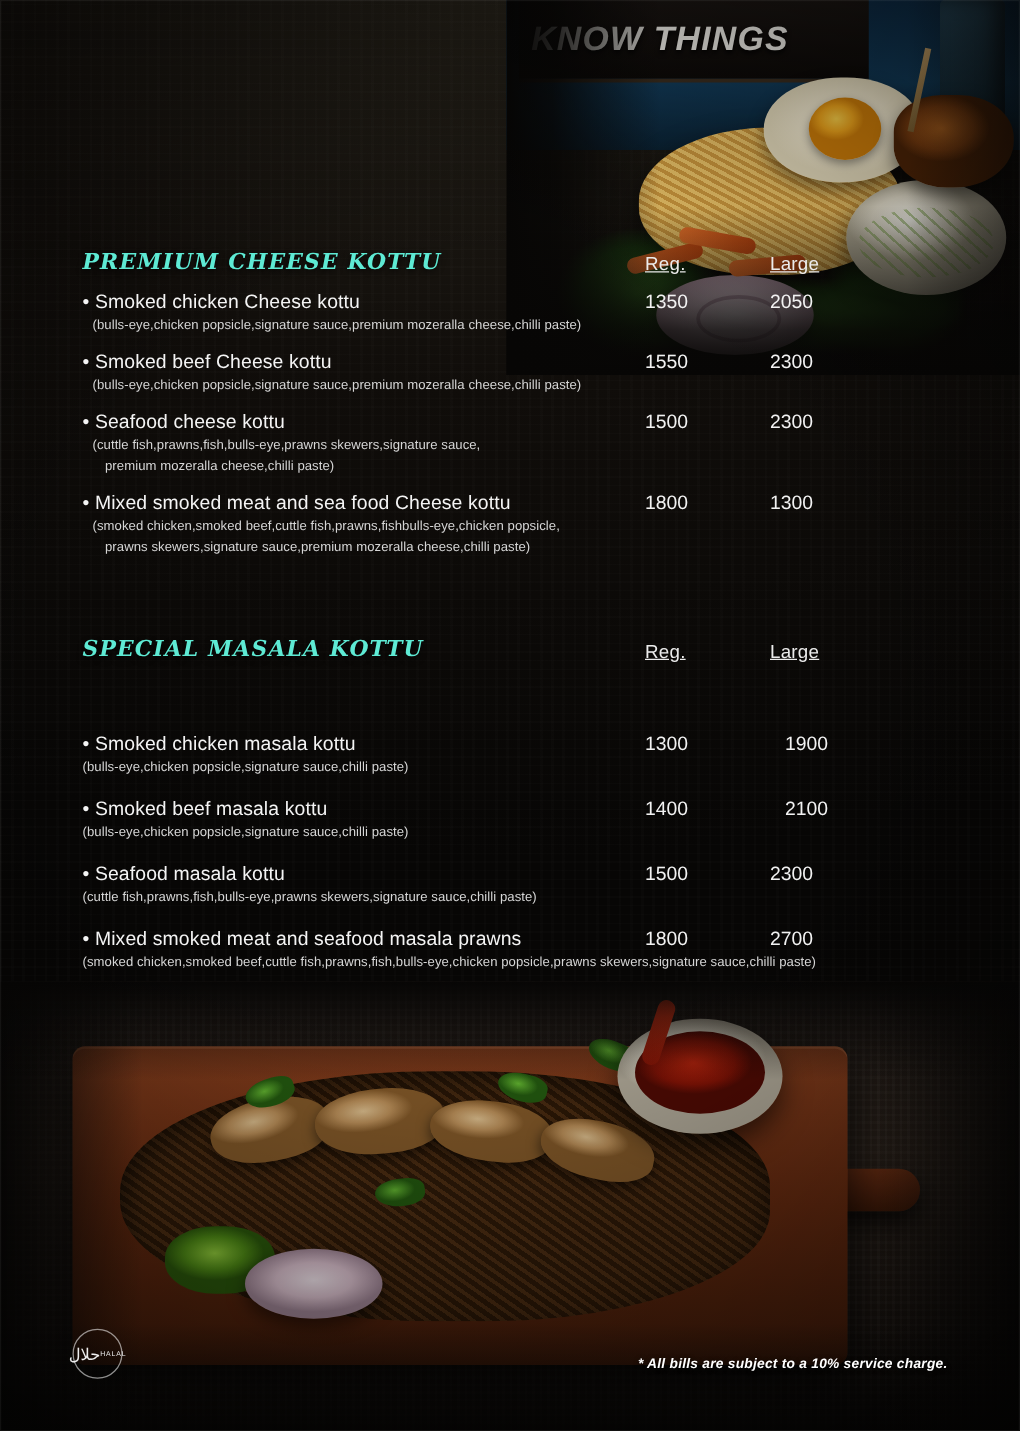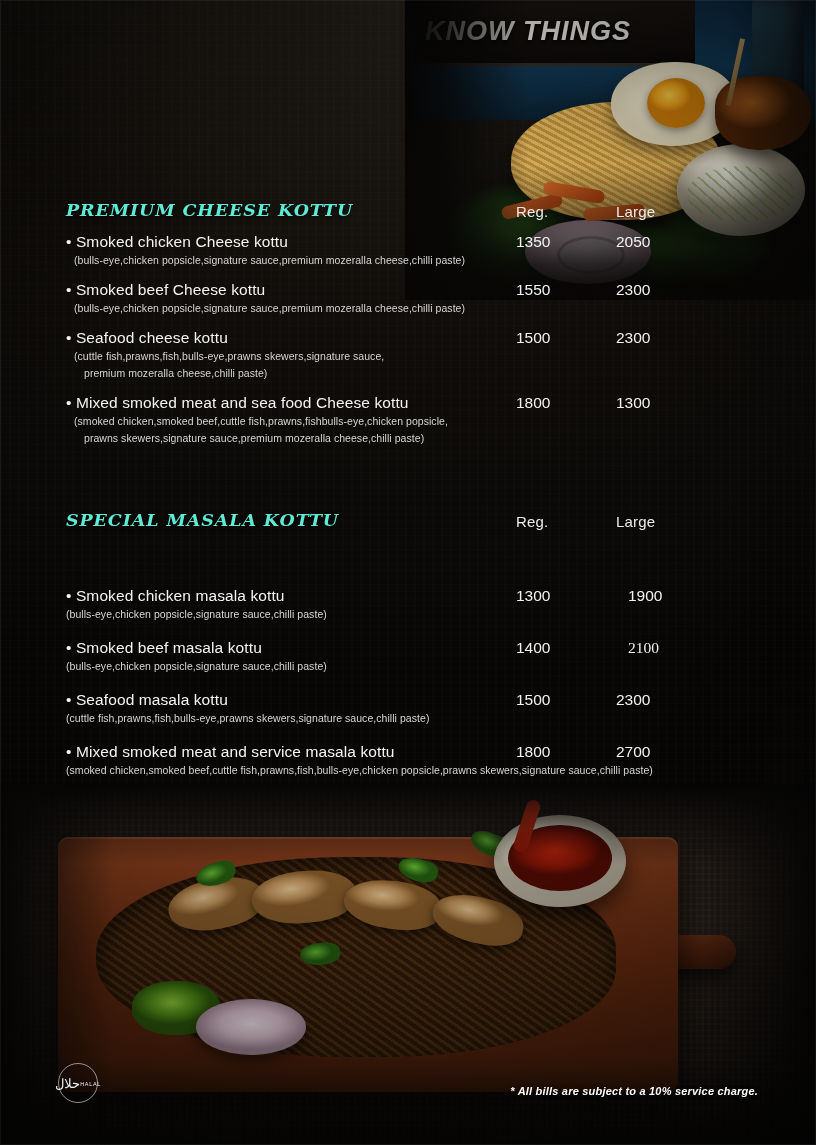--- a/index.html
+++ b/index.html
@@ -267,20 +267,21 @@
     font-size: 17.5px;
     letter-spacing: 0.9px;
     text-transform: uppercase;
     text-shadow: 0 2px 5px rgba(0,0,0,0.8);
     width: 450px;
   }
   .col-reg, .col-large {
     color: #ececec;
     font-size: 15px;
     letter-spacing: 0.2px;
+    text-decoration: underline;
   }
   .col-reg { width: 100px; text-align: left; }
   .col-large { width: 110px; text-align: left; }
 
   .item {
     position: relative;
     margin-top: 14px;
   }
   .item-row {
     display: flex; align-items: flex-end;
@@ -461,37 +462,37 @@
           <div class="price reg">1300</div>
           <div class="price large" style="padding-left:12px;margin-top:40px;">1900</div>
         </div>
         <div class="item-desc">(bulls-eye,chicken popsicle,signature sauce,chilli paste)</div>
       </div>
 
       <div class="item">
         <div class="item-row">
           <div class="item-name">• Smoked beef  masala kottu</div>
           <div class="price reg">1400</div>
-          <div class="price large" style="padding-left:12px;font-family:Liberation Serif, serif;">2100</div>
+          <div class="price large" style="padding-left:12px;">2100</div>
         </div>
         <div class="item-desc">(bulls-eye,chicken popsicle,signature sauce,chilli paste)</div>
       </div>
 
       <div class="item">
         <div class="item-row">
           <div class="item-name">•  Seafood  masala kottu</div>
           <div class="price reg">1500</div>
           <div class="price large">2300</div>
         </div>
         <div class="item-desc">(cuttle fish,prawns,fish,bulls-eye,prawns skewers,signature sauce,chilli paste)</div>
       </div>
 
       <div class="item">
         <div class="item-row">
-          <div class="item-name">• Mixed smoked meat and service  masala kottu</div>
+          <div class="item-name">• Mixed smoked meat and seafood  masala prawns</div>
           <div class="price reg">1800</div>
           <div class="price large">2700</div>
         </div>
         <div class="item-desc">(smoked chicken,smoked beef,cuttle fish,prawns,fish,bulls-eye,chicken popsicle,prawns skewers,signature sauce,chilli paste)</div>
       </div>
     </div>
 
     <div class="halal">
       <div class="mark">حلال</div>
       <div class="txt">HALAL</div>

